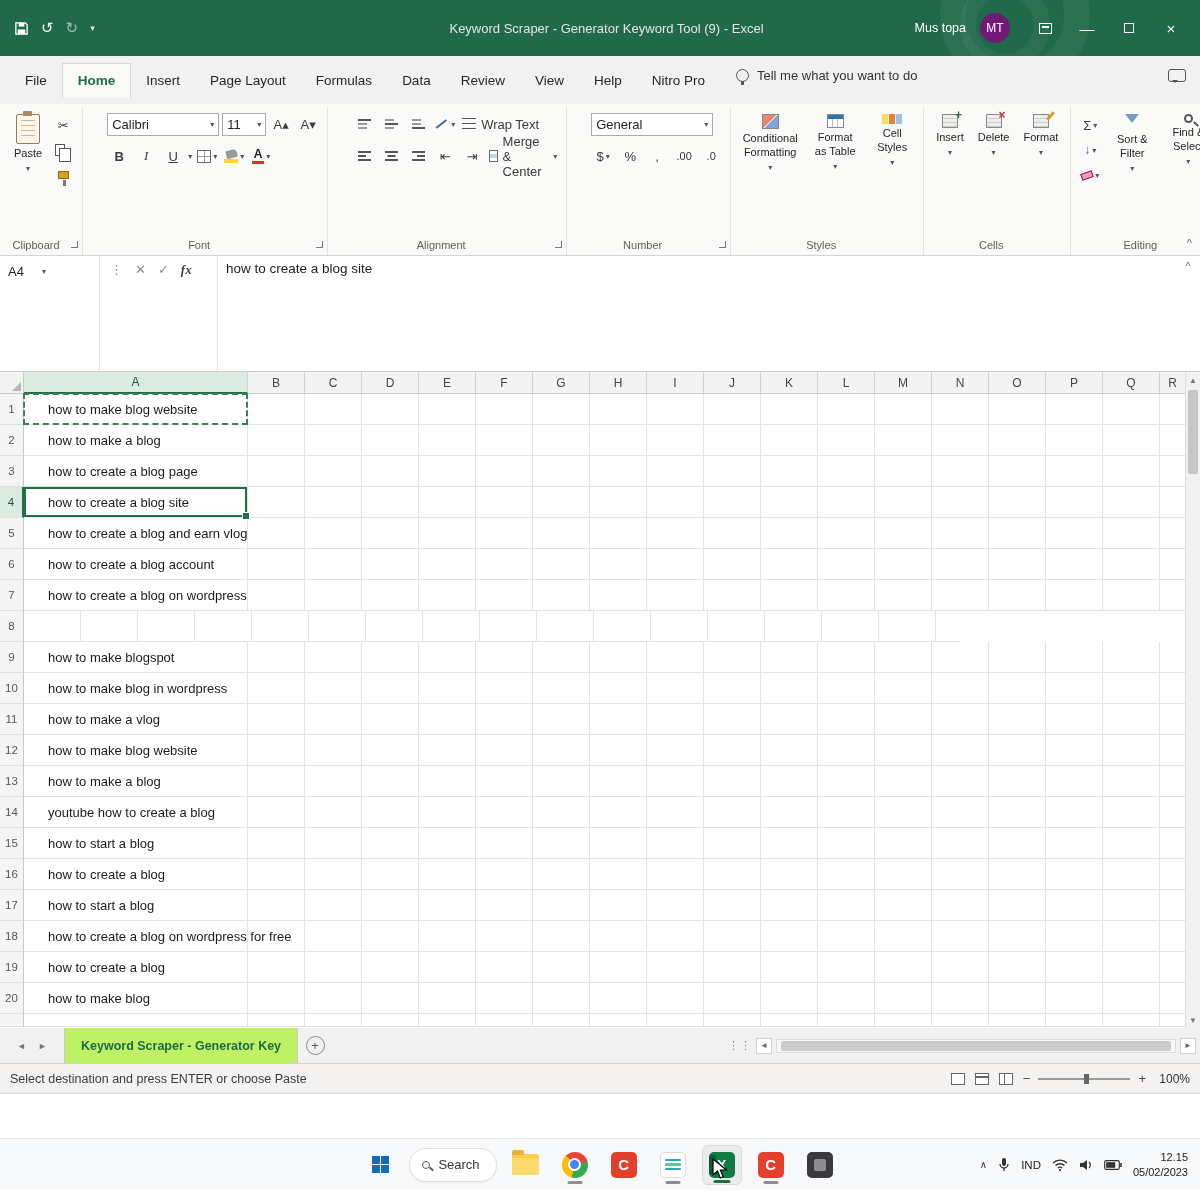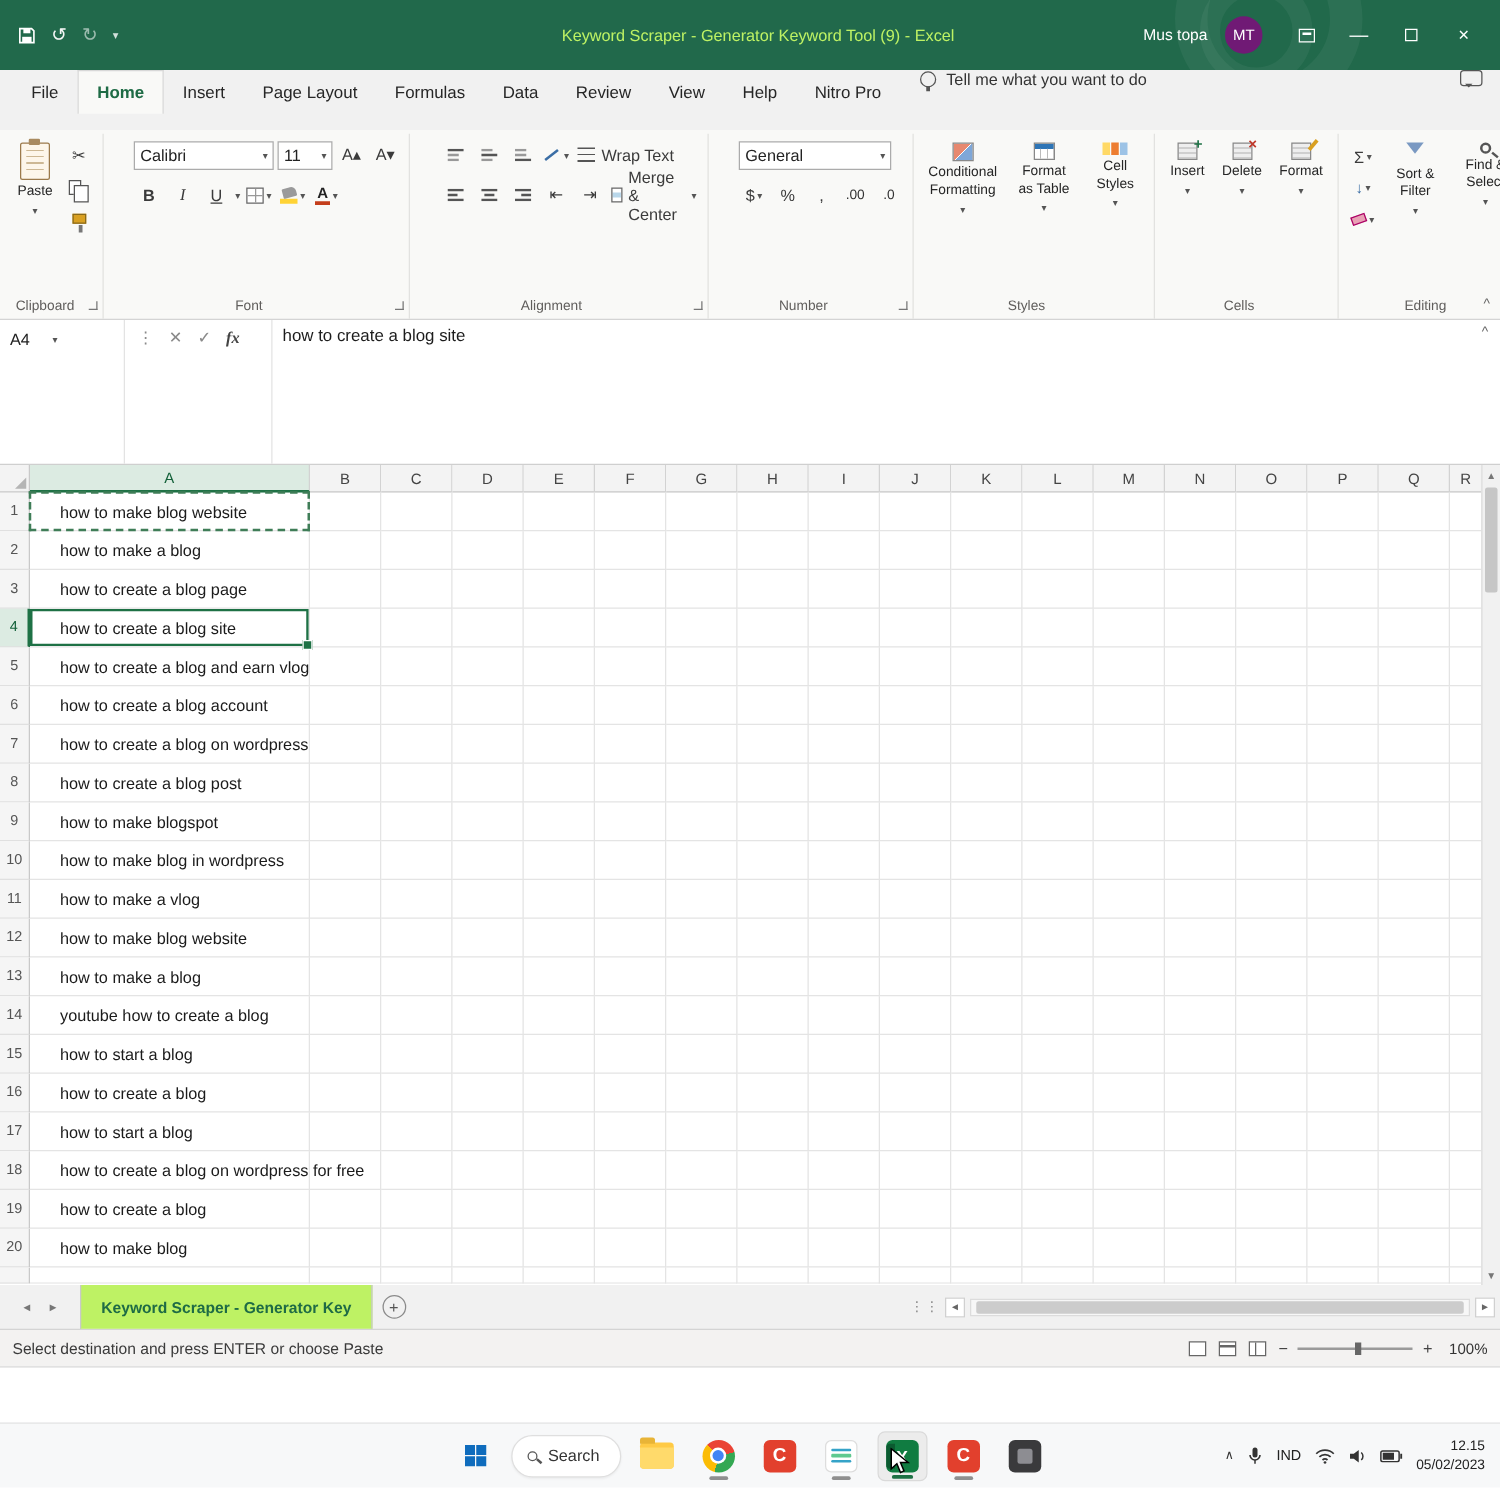--- a/index.html
+++ b/index.html
@@ -9,32 +9,32 @@
 
   
   .titlebar { height:56px; background:#21694b; color:#fff; display:flex; align-items:center; position:relative; overflow:hidden; }
   .deco1,.deco2 { position:absolute; border-radius:50%; pointer-events:none; }
   .deco1 { width:150px; height:150px; right:110px; top:-60px; border:26px solid rgba(255,255,255,.05); }
   .deco2 { width:90px; height:90px; right:150px; top:-20px; border:16px solid rgba(255,255,255,.05); }
   .qat { display:flex; align-items:center; gap:12px; padding-left:14px; z-index:2; }
   .qat .qico { font-size:15px; color:#fff; opacity:.95; cursor:pointer; }
   .qat .dim { opacity:.55; }
   .qat .tiny-caret { font-size:9px; opacity:.8; }
-  .tb-title { position:absolute; left:0; right:0; text-align:center; font-size:13px; color:#bef264; pointer-events:none;padding-left:13px; }
+  .tb-title { position:absolute; left:0; right:0; text-align:center; font-size:13px; color:#e5e5e5; pointer-events:none;padding-left:13px; }
   .tb-right { margin-left:auto; display:flex; align-items:center; gap:14px; padding-right:8px; z-index:2; }
   .tb-user { font-size:12.5px; }
   .avatar { width:30px; height:30px; border-radius:50%; background:#701a75; color:#fff; font-size:12px; display:flex; align-items:center; justify-content:center; }
   .winbtns { display:flex; }
   .winbtn { width:42px; height:40px; display:flex; align-items:center; justify-content:center; font-size:15px; cursor:pointer; color:#fff; }
   .ribbon-disp-ic { width:13px; height:11px; border:1.4px solid #fff; position:relative; }
   .ribbon-disp-ic::after { content:""; position:absolute; left:2px; right:2px; top:2px; height:2px; background:#fff; }
   .restore-ic { width:10px; height:10px; border:1.4px solid #fff; }
 
   
-  .tabrow { height:48px; background:#f1f1f1; display:flex; align-items:flex-start; padding-left:10px; }
+  .tabrow { height:48px; background:#f1f1f1; display:flex; align-items:center; padding-left:10px; }
   .tab { padding:9px 15px 10px; font-size:13.5px; color:#262626; cursor:pointer; }
   .tab.active { background:#f9f9f7; border:1px solid #d8d8d8; border-bottom:none; color:#1e6b45; font-weight:bold; }
   .tellme { display:flex; align-items:center; gap:8px; margin-left:16px; padding-bottom:10px; color:#333; font-size:13px; cursor:pointer; }
   .bulb-ic { width:13px; height:13px; border:1.5px solid #555; border-radius:50%; position:relative; }
   .bulb-ic::after { content:""; position:absolute; left:4px; top:11px; width:3px; height:4px; background:#555; }
   .tabrow-right { margin-left:auto; padding:0 14px 10px; }
   .comment-ic { width:18px; height:13px; border:1.5px solid #555; border-radius:3px; position:relative; display:block; }
   .comment-ic::after { content:""; position:absolute; left:3px; bottom:-5px; border:3px solid transparent; border-top-color:#555; }
 
   
@@ -681,23 +681,20 @@
           <div class="g-c"></div>
           <div class="g-c"></div>
           <div class="g-c"></div>
           <div class="g-c"></div>
           <div class="g-c"></div>
           <div class="g-c"></div>
           <div class="g-c last"></div>
         </div>
         <div class="g-row">
           <div class="g-rn">8</div>
-          <div class="g-ca">
-            <span class="g-txt">how to create a blog post</span>
-          </div>
           <div class="g-c"></div>
           <div class="g-c"></div>
           <div class="g-c"></div>
           <div class="g-c"></div>
           <div class="g-c"></div>
           <div class="g-c"></div>
           <div class="g-c"></div>
           <div class="g-c"></div>
           <div class="g-c"></div>
           <div class="g-c"></div>

